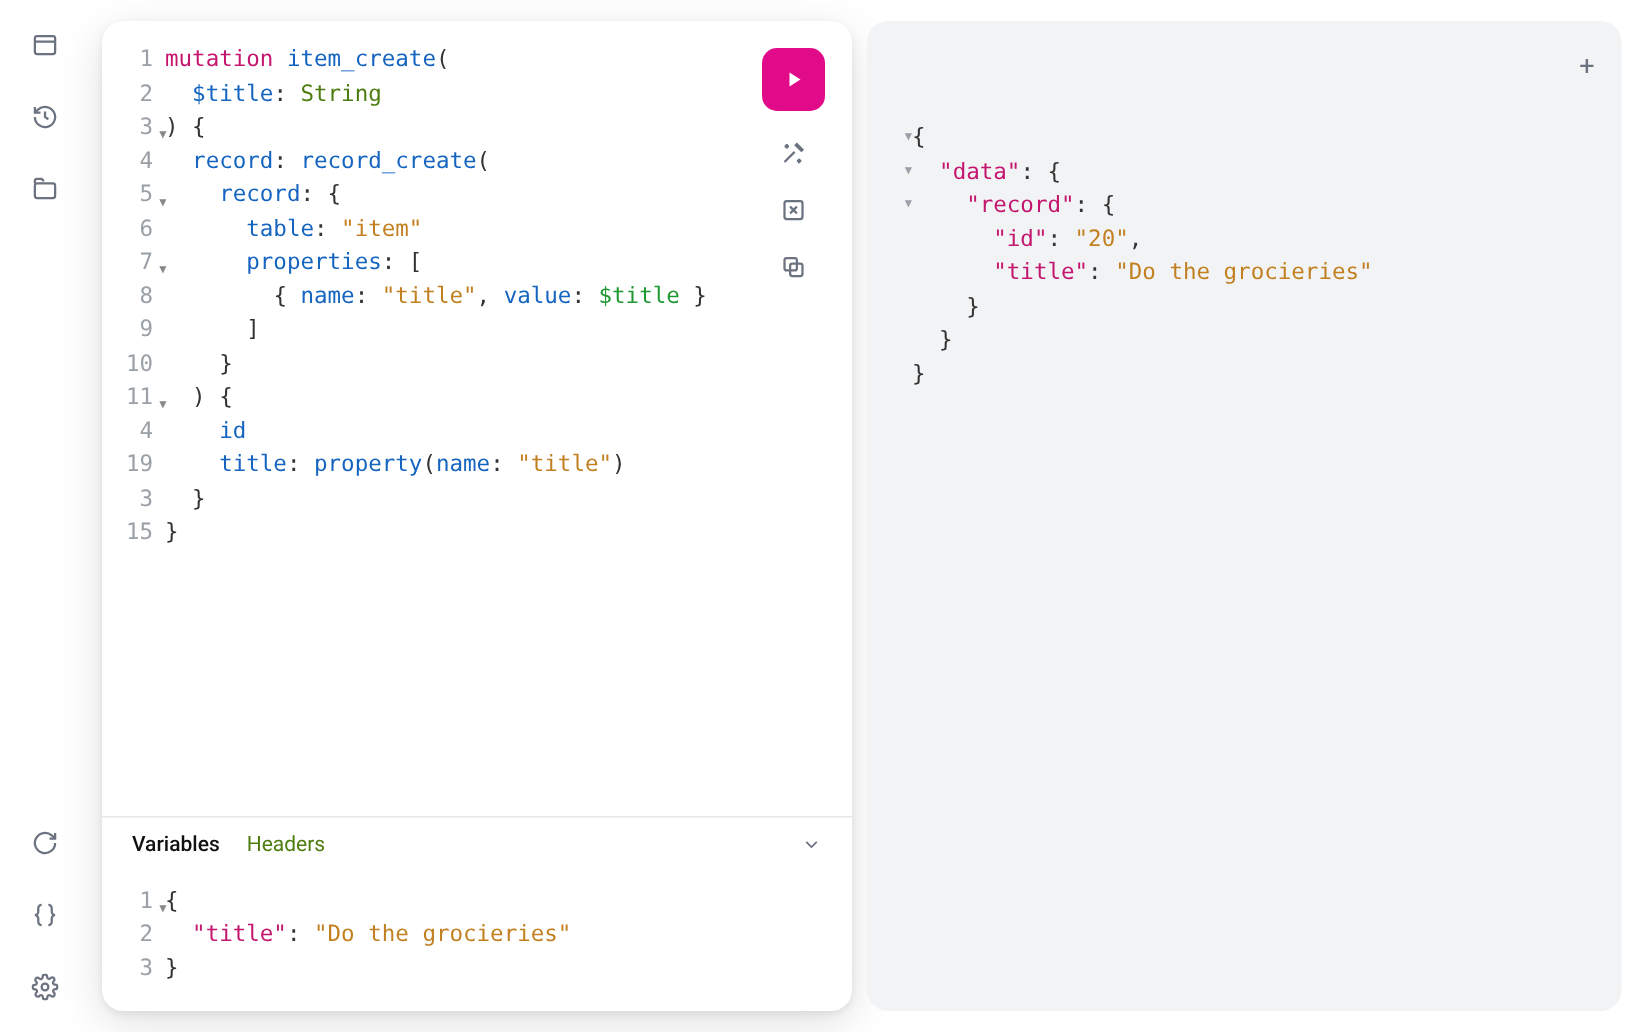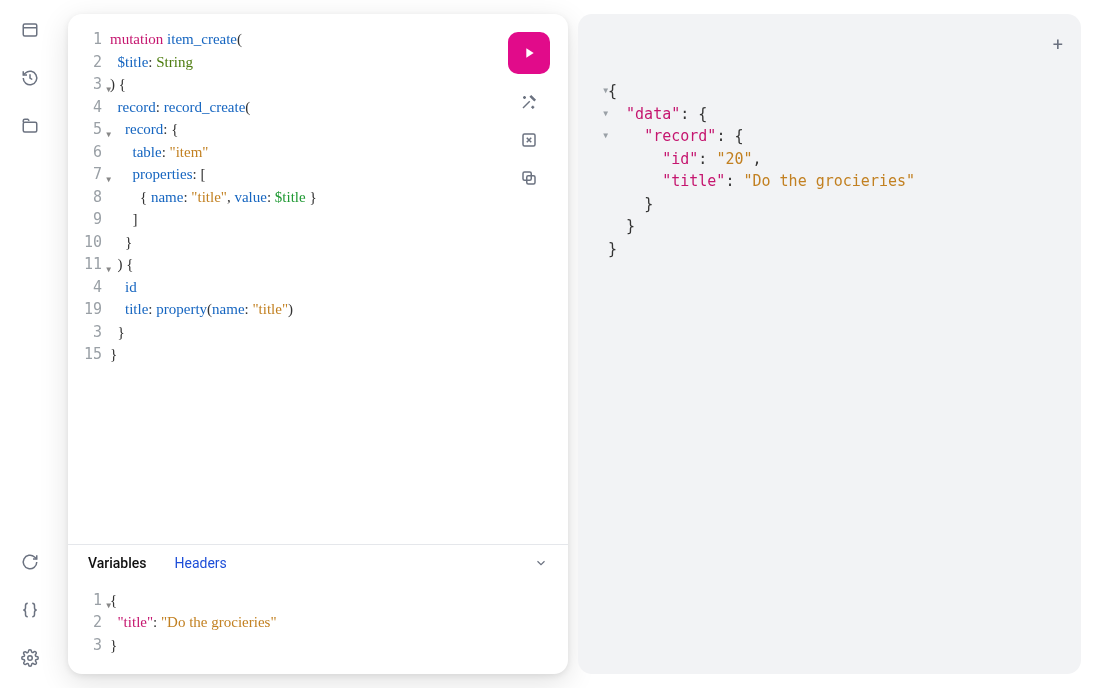--- a/index.html
+++ b/index.html
@@ -64,21 +64,21 @@
     flex-shrink: 0;
   }
   .gutter-row { height: 22.5px; position: relative; }
   .fold-marker {
     position: absolute;
     right: -9px;
     top: 6px;
     font-size: 8px;
     color: #888;
   }
-  .code-body { white-space: pre; font-family: Liberation Serif, serif; }
+  .code-body { white-space: pre; }
   .code-line { height: 22.5px; }
   .tok-key   { color: #c5166f; }   
   .tok-field { color: #1565c0; }   
   .tok-type  { color: #4d7c0f; }   
   .tok-punc  { color: #333; }
   .tok-var   { color: #1f9933; }   
   .tok-str   { color: #c28021; }
   .tok-jkey  { color: #c5166f; }
 
   .toolbar {
@@ -110,24 +110,24 @@
 
   .bottom-panel {
     border-top: 1px solid #e5e7eb;
     display: flex;
     flex-direction: column;
   }
   .bottom-tabs {
     display: flex;
     align-items: center;
     padding: 10px 20px;
-    gap: 28px;
+    gap: 18px;
     font-size: 14px;
   }
-  .bt-tab { color: #1d4ed8; cursor: pointer; }
+  .bt-tab { color: #4d7c0f; cursor: pointer; }
   .bt-tab.active { color: #111; font-weight: 500; }
   .bt-spacer { flex: 1; }
   .vars-area {
     display: flex;
     padding: 8px 0 18px 0;
     font-family: "SF Mono", Menlo, Consolas, monospace;
     font-size: 15px;
     line-height: 22.5px;
   }
 

